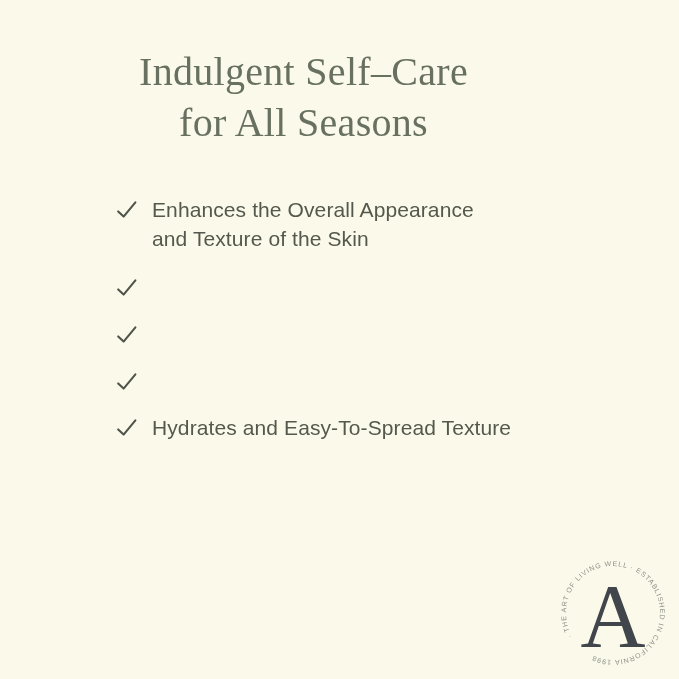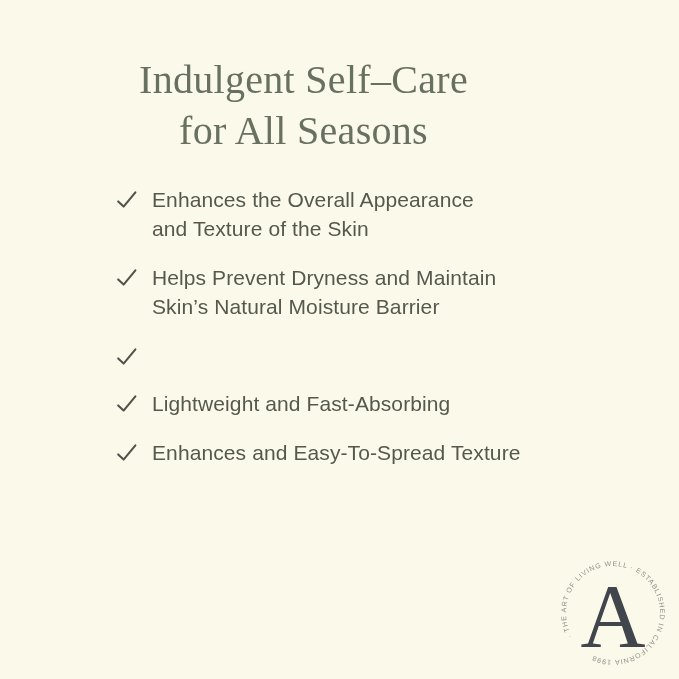--- a/index.html
+++ b/index.html
@@ -6,36 +6,36 @@
   .page {
     position: relative;
     width: 679px;
     height: 679px;
     background: #FBFAEA;
     font-family: "Liberation Sans", sans-serif;
     overflow: hidden;
   }
   .title {
     position: absolute;
-    top: 54px;
+    top: 46px;
     left: 0;
     width: 607px;
     margin: 0;
     text-align: center;
     font-family: "Liberation Serif", "DejaVu Serif", serif;
     font-weight: 400;
     font-size: 40px;
     line-height: 51px;
     letter-spacing: 0.3px;
     color: #68715F;
     white-space: pre-line;
   }
   .benefits {
     position: absolute;
-    top: 185px;
+    top: 195px;
     left: 115px;
     margin: 0;
     padding: 0;
     list-style: none;
   }
   .benefit {
     display: flex;
     align-items: flex-start;
     margin-bottom: 20px;
   }
@@ -94,45 +94,42 @@
       </span>
       <span class="benefit-text">Enhances the Overall Appearance
 and Texture of the Skin</span>
     </li>
     <li class="benefit">
       <span class="check">
         <svg viewBox="0 0 23 23">
             <path d="M3.2 13.4 L8.6 18.6 L20.4 4.4" fill="none" stroke="#50544A" stroke-width="2.1" stroke-linecap="round" stroke-linejoin="round"></path>
           </svg>
       </span>
-      <span class="benefit-text">Helps Prevent Dryness and Maintain
-Skin’s Natural Moisture Barrier</span>
     </li>
     <li class="benefit">
       <span class="check">
         <svg viewBox="0 0 23 23">
             <path d="M3.2 13.4 L8.6 18.6 L20.4 4.4" fill="none" stroke="#50544A" stroke-width="2.1" stroke-linecap="round" stroke-linejoin="round"></path>
           </svg>
       </span>
     </li>
     <li class="benefit">
       <span class="check">
         <svg viewBox="0 0 23 23">
             <path d="M3.2 13.4 L8.6 18.6 L20.4 4.4" fill="none" stroke="#50544A" stroke-width="2.1" stroke-linecap="round" stroke-linejoin="round"></path>
           </svg>
       </span>
-      <span class="benefit-text">Lightweight and Fast-Absorbing</span>
     </li>
     <li class="benefit">
       <span class="check">
         <svg viewBox="0 0 23 23">
             <path d="M3.2 13.4 L8.6 18.6 L20.4 4.4" fill="none" stroke="#50544A" stroke-width="2.1" stroke-linecap="round" stroke-linejoin="round"></path>
           </svg>
       </span>
-      <span class="benefit-text">Enhances and Easy-To-Spread Texture</span>
+      <span class="benefit-text">Hydrates and Easy-To-Spread Texture</span>
     </li>
   </ul>
 
   <div class="seal">
     <svg viewBox="0 0 124 124">
       <defs>
         <path id="ringPath" d="M 15,62 A 47,47 0 1,1 109,62 A 47,47 0 1,1 15,62"></path>
       </defs>
       <text class="ring-text" transform="rotate(-30 62 62)">
         <textPath href="#ringPath" startOffset="0">· THE ART OF LIVING WELL · ESTABLISHED IN CALIFORNIA 1998</textPath>

